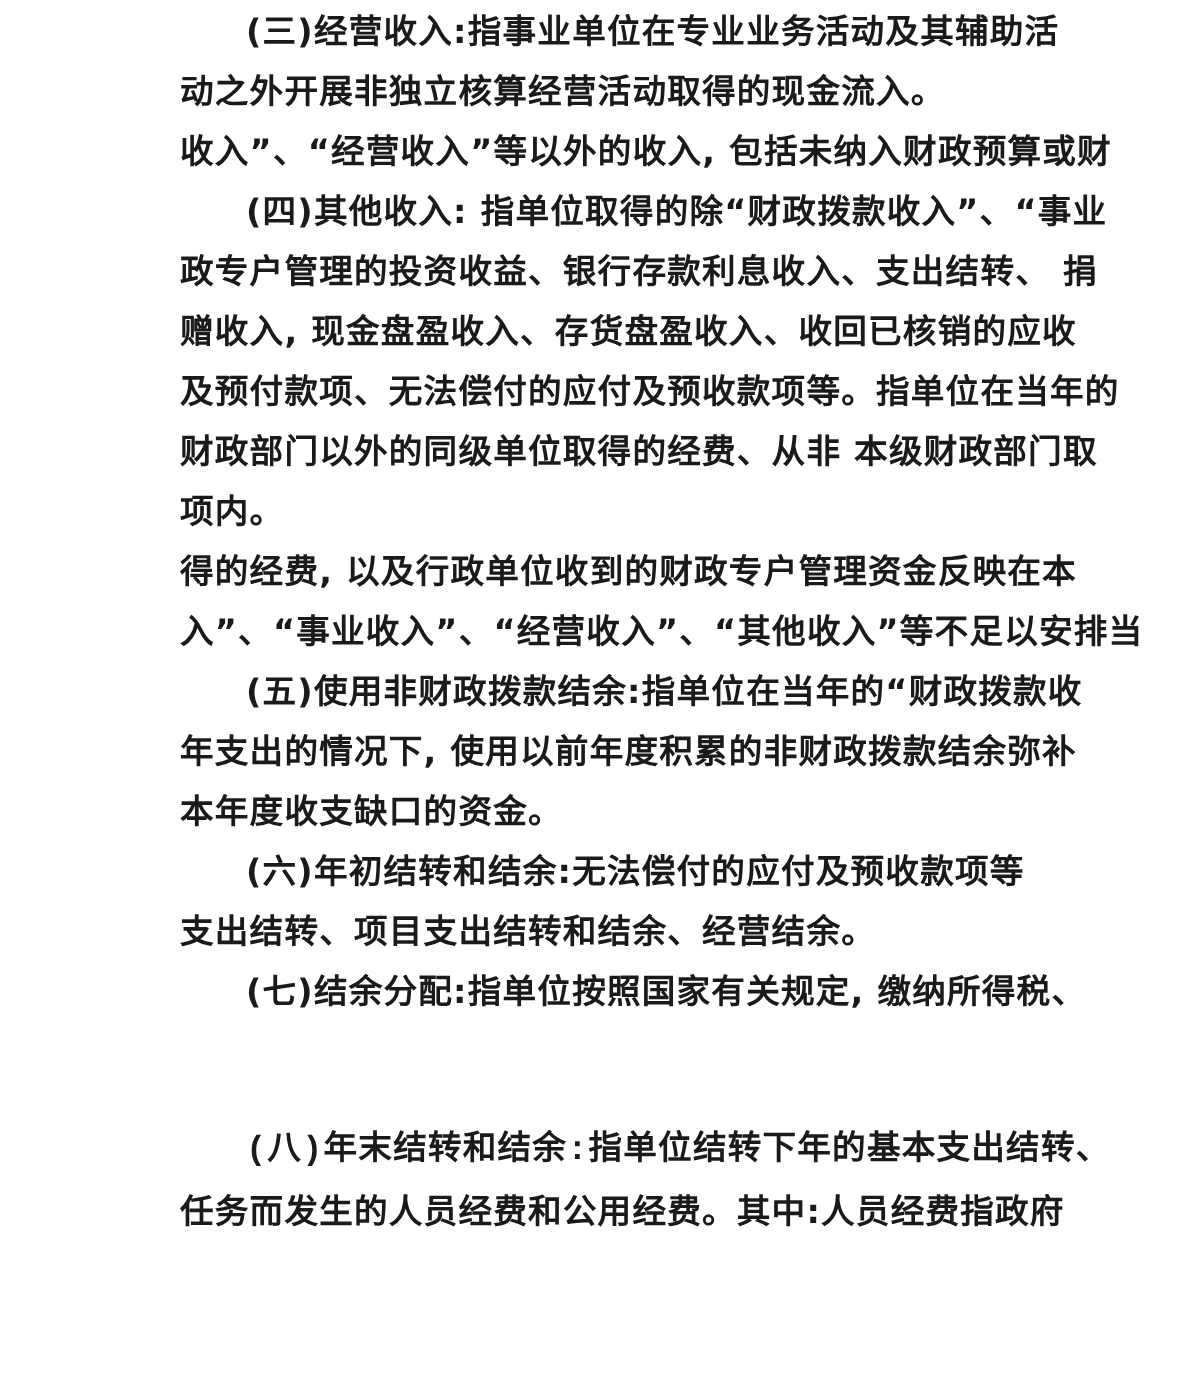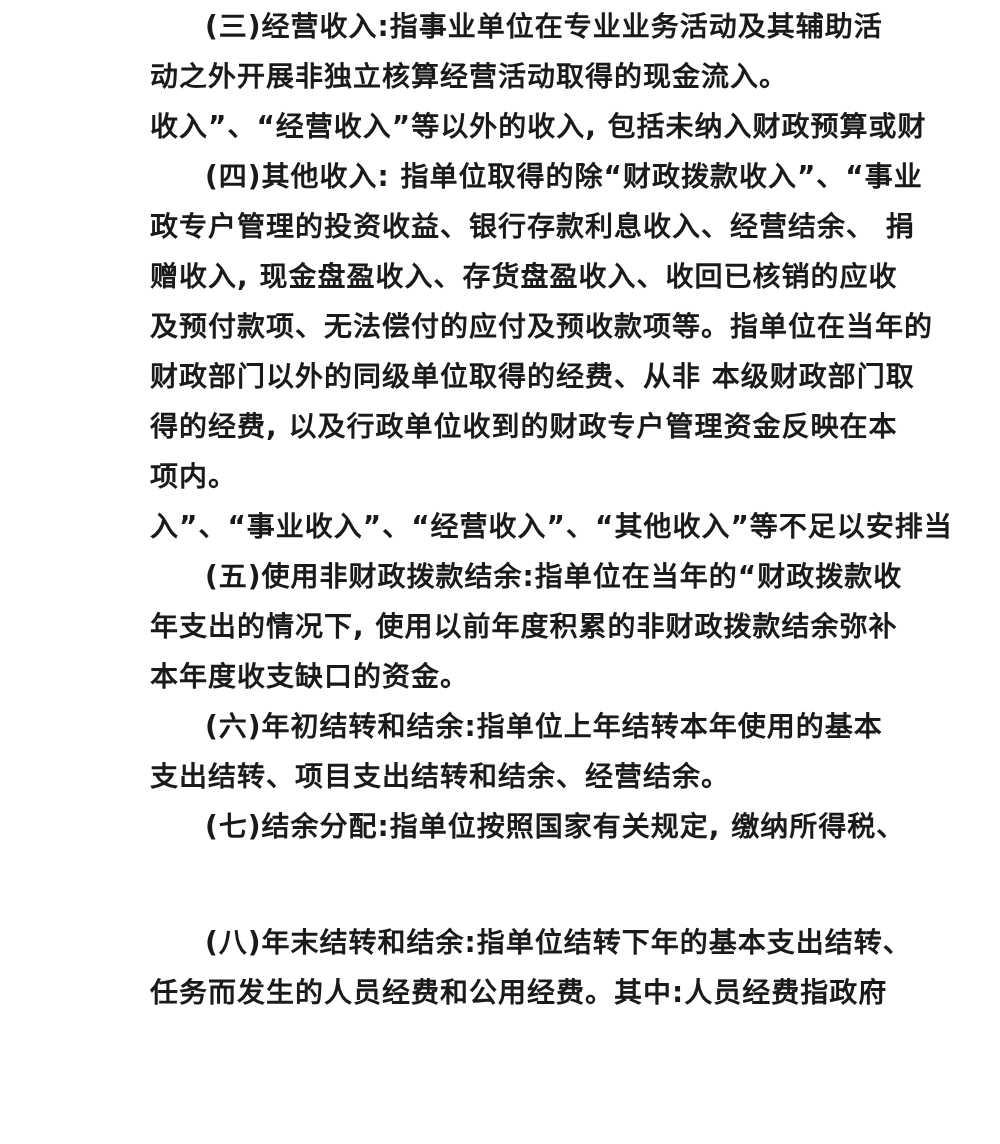--- a/index.html
+++ b/index.html
@@ -27,39 +27,40 @@
     text-rendering: optimizeLegibility;
   }
   .line {
     white-space: pre;
     height: 50px;
   }
   .line.indent {
     padding-left: 55px;
   }
   .line.gap {
-    margin-top: 66px;
+    margin-top: 83px;
+    font-family: Liberation Mono, monospace;
   }
 </style>
 </head>
 <body>
 
 <main class="page" style="background: rgb(255, 255, 255); color: rgb(26, 26, 26);">
     <div class="line indent">(三)经营收入:指事业单位在专业业务活动及其辅助活</div>
     <div class="line">动之外开展非独立核算经营活动取得的现金流入。</div>
     <div class="line">收入”、“经营收入”等以外的收入, 包括未纳入财政预算或财</div>
     <div class="line indent">(四)其他收入: 指单位取得的除“财政拨款收入”、“事业</div>
-    <div class="line">政专户管理的投资收益、银行存款利息收入、经营结余、 捐</div>
+    <div class="line">政专户管理的投资收益、银行存款利息收入、支出结转、 捐</div>
     <div class="line">赠收入, 现金盘盈收入、存货盘盈收入、收回已核销的应收</div>
     <div class="line">及预付款项、无法偿付的应付及预收款项等。指单位在当年的</div>
     <div class="line">财政部门以外的同级单位取得的经费、从非 本级财政部门取</div>
+    <div class="line">项内。</div>
     <div class="line">得的经费, 以及行政单位收到的财政专户管理资金反映在本</div>
-    <div class="line">项内。</div>
     <div class="line">入”、“事业收入”、“经营收入”、“其他收入”等不足以安排当</div>
     <div class="line indent">(五)使用非财政拨款结余:指单位在当年的“财政拨款收</div>
     <div class="line">年支出的情况下, 使用以前年度积累的非财政拨款结余弥补</div>
     <div class="line">本年度收支缺口的资金。</div>
-    <div class="line indent">(六)年初结转和结余:指单位上年结转本年使用的基本</div>
+    <div class="line indent">(六)年初结转和结余:无法偿付的应付及预收款项等</div>
     <div class="line">支出结转、项目支出结转和结余、经营结余。</div>
     <div class="line indent">(七)结余分配:指单位按照国家有关规定, 缴纳所得税、</div>
     <div class="line indent gap">(八)年末结转和结余:指单位结转下年的基本支出结转、</div>
     <div class="line">任务而发生的人员经费和公用经费。其中:人员经费指政府</div>
   </main>
 
 </body></html>

